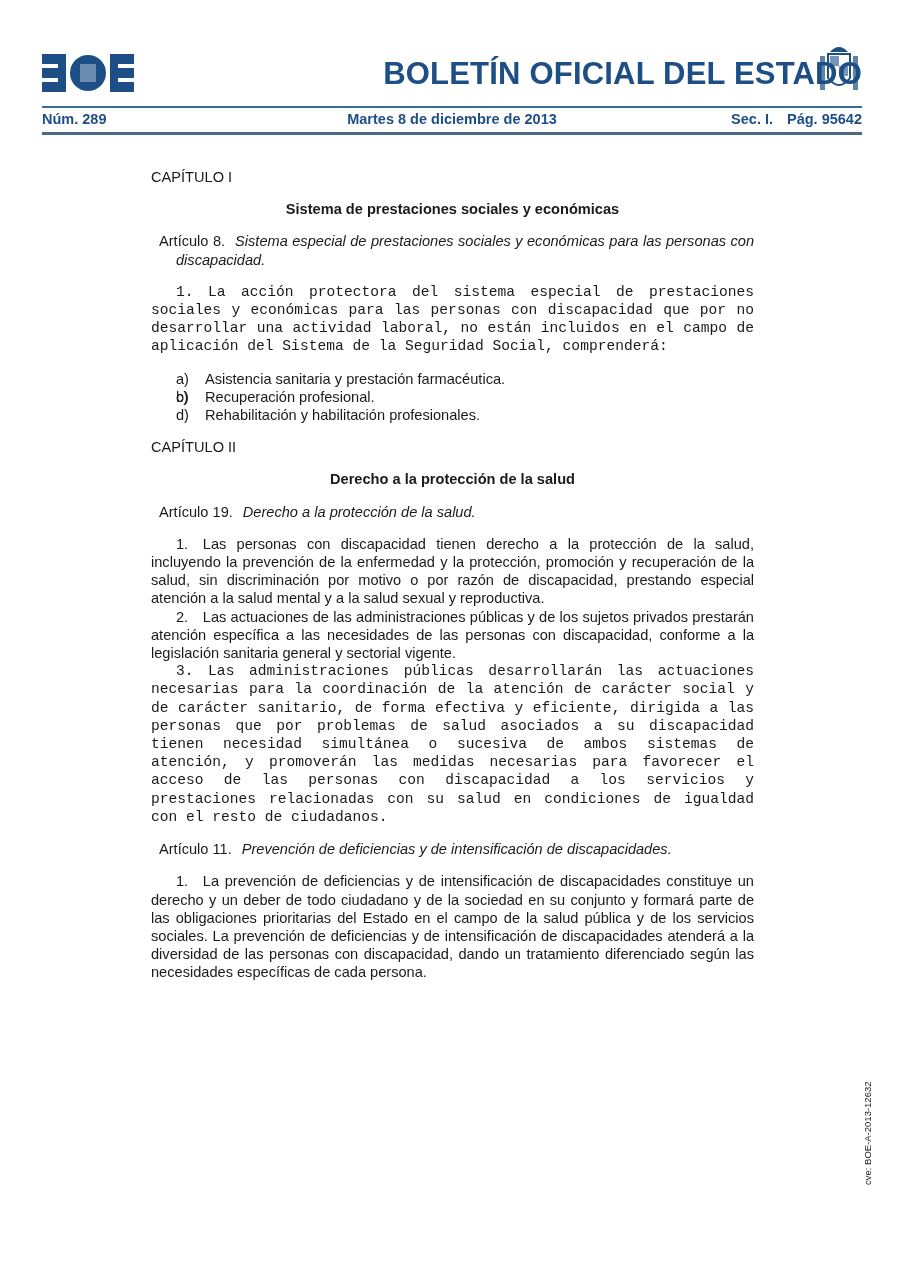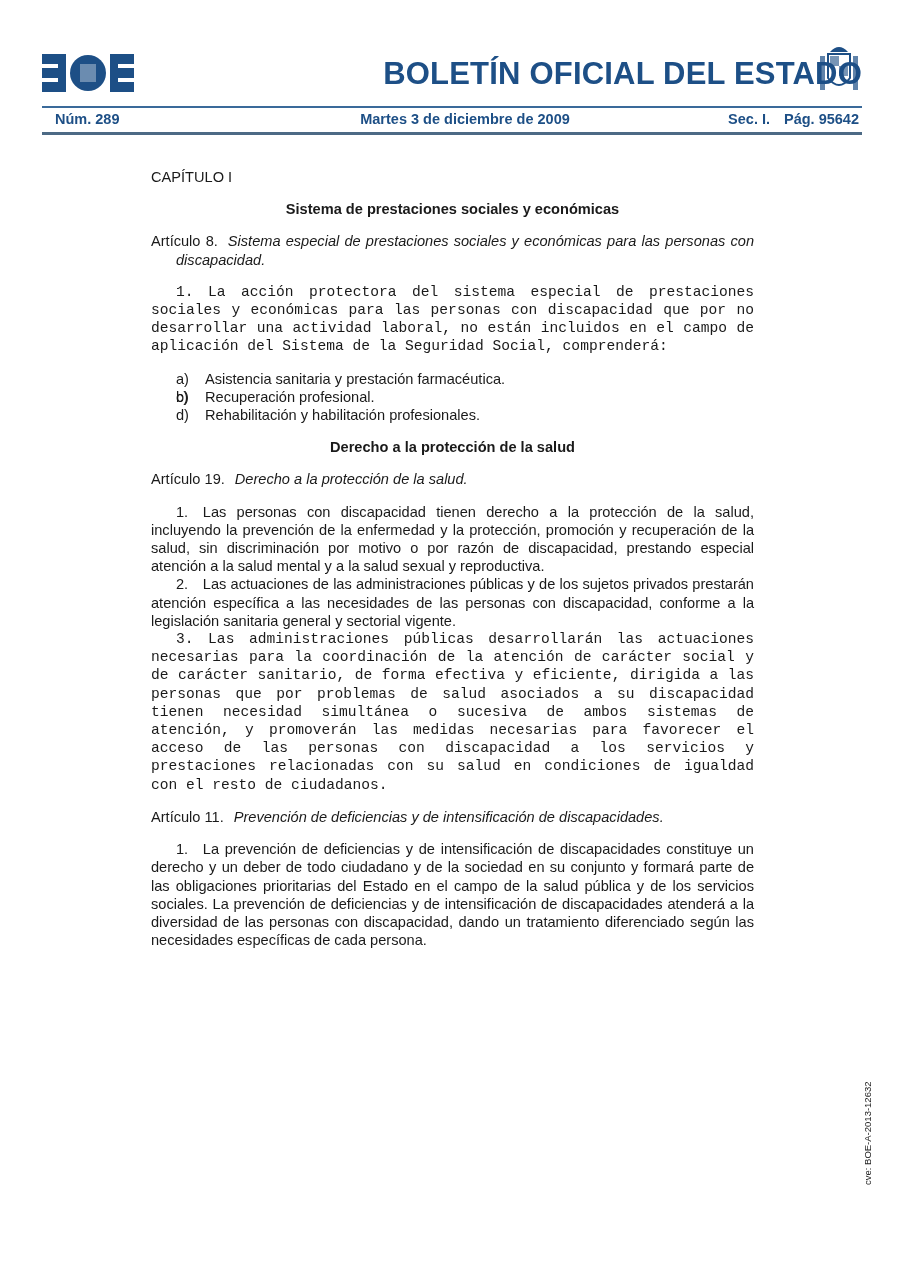--- a/index.html
+++ b/index.html
@@ -5,34 +5,34 @@
     html, body { margin: 0; padding: 0; background: #ffffff; }
     body { width: 906px; height: 1280px; position: relative; overflow: hidden;
       font-family: "Liberation Sans", sans-serif; color: #1a1a1a; }
     .header { position: absolute; left: 42px; top: 42px; width: 820px; }
     .logo { position: absolute; left: 0; top: 12px; width: 92px; height: 38px; }
     .title { position: absolute; left: 0; width: 820px; top: 14px; text-align: right;
       font-weight: bold; font-size: 31px; color: #1d4f86; letter-spacing: 0.2px; }
     .crest { position: absolute; right: 0; top: 0; width: 46px; height: 54px; }
     .rule-top { position: absolute; left: 0; top: 64px; width: 820px; height: 2px; background: #3a6a9a; }
     .meta-row { position: absolute; left: 0; top: 69px; width: 820px; height: 20px;
-      font-weight: bold; font-size: 14.5px; color: #1d4f86; margin-left: 13px; }
+      font-weight: bold; font-size: 14.5px; color: #1d4f86; }
     .meta-left { position: absolute; left: 0; top: 0; }
     .meta-center { position: absolute; left: 0; width: 820px; text-align: center; top: 0; }
-    .meta-right { position: absolute; right: 16px; top: 0; }
+    .meta-right { position: absolute; right: 0; top: 0; }
     .meta-right span + span { margin-left: 14px; }
     .rule-bottom { position: absolute; left: 0; top: 90px; width: 820px; height: 3px; background: #4d6a85; }
 
     .content { position: absolute; left: 151px; top: 168px; width: 603px;
       font-size: 14.6px; line-height: 18.2px; }
     .content p { margin: 0; text-align: justify; }
     .chapter { text-align: center; margin: 0 0 14px 0 !important; }
     .chapter-title { text-align: center !important; font-weight: bold; margin: 0 0 14px 0 !important; }
     .article { margin: 0 0 14px 0 !important; padding-left: 25px; text-indent: -25px; }
-    .article .art-num { font-style: normal; margin-right: 10px; }
+    .article .art-num { font-style: normal; margin-right: 10px; margin-left: 8px; }
     .article .art-title { font-style: italic; }
     .indent { text-indent: 25px; }
     .gap { margin-bottom: 14px !important; font-family: Liberation Mono, monospace; }
     .list { margin: 0 0 14px 0; padding: 0; list-style: none; }
     .list li { position: relative; padding-left: 54px; }
     .list li .mk { position: absolute; left: 25px; }
     .cve { position: absolute; left: 862px; top: 1185px; transform: rotate(-90deg);
       transform-origin: left top; font-size: 9.5px; color: #222; white-space: nowrap; }
   </style>
 </head>
@@ -54,21 +54,21 @@
     <path d="M14 10 Q23 0 32 10 Z" fill="#1d4f86"></path>
     <rect x="4" y="14" width="5" height="34" fill="#1d4f86" opacity="0.7"></rect>
     <rect x="37" y="14" width="5" height="34" fill="#1d4f86" opacity="0.7"></rect>
     <path d="M12 12 H34 V36 Q23 50 12 36 Z" fill="none" stroke="#1d4f86" stroke-width="2"></path>
     <rect x="14" y="14" width="9" height="10" fill="#1d4f86" opacity="0.6"></rect>
     <rect x="23" y="24" width="9" height="10" fill="#1d4f86" opacity="0.6"></rect>
   </svg>
   <div class="rule-top"></div>
   <div class="meta-row">
     <span class="meta-left">Núm. 289</span>
-    <span class="meta-center">Martes 3 de diciembre de 2009</span>
+    <span class="meta-center">Martes 8 de diciembre de 2013</span>
     <span class="meta-right">
       <span>Sec. I.</span><span>Pág. 95642</span>
     </span>
   </div>
   <div class="rule-bottom"></div>
 </div>
 
 <div class="content">
   <p class="chapter">CAPÍTULO I</p>
   <p class="chapter-title">Sistema de prestaciones sociales y económicas</p>
@@ -76,20 +76,21 @@
   <p class="article"><span class="art-num">Artículo 8.</span><span class="art-title">Sistema especial de prestaciones sociales y económicas para las personas con discapacidad.</span></p>
   <p class="indent gap">1. La acción protectora del sistema especial de prestaciones sociales y económicas para las personas con discapacidad que por no desarrollar una actividad laboral, no están incluidos en el campo de aplicación del Sistema de la Seguridad Social, comprenderá:</p>
   <ul class="list">
     <li><span class="mk">a)</span><span>Asistencia sanitaria y prestación farmacéutica.</span></li>
     <li><span class="mk">b)</span></li>
     <li><span class="mk">c)</span><span>Recuperación profesional.</span></li>
     <li><span class="mk">d)</span><span>Rehabilitación y habilitación profesionales.</span></li>
   </ul>
 
 
+  <p class="chapter">CAPÍTULO II</p>
   <p class="chapter-title">Derecho a la protección de la salud</p>
 
   <p class="article"><span class="art-num">Artículo 19.</span><span class="art-title">Derecho a la protección de la salud.</span></p>
   <p class="indent">1. Las personas con discapacidad tienen derecho a la protección de la salud, incluyendo la prevención de la enfermedad y la protección, promoción y recuperación de la salud, sin discriminación por motivo o por razón de discapacidad, prestando especial atención a la salud mental y a la salud sexual y reproductiva.</p>
   <p class="indent">2. Las actuaciones de las administraciones públicas y de los sujetos privados prestarán atención específica a las necesidades de las personas con discapacidad, conforme a la legislación sanitaria general y sectorial vigente.</p>
   <p class="indent gap">3. Las administraciones públicas desarrollarán las actuaciones necesarias para la coordinación de la atención de carácter social y de carácter sanitario, de forma efectiva y eficiente, dirigida a las personas que por problemas de salud asociados a su discapacidad tienen necesidad simultánea o sucesiva de ambos sistemas de atención, y promoverán las medidas necesarias para favorecer el acceso de las personas con discapacidad a los servicios y prestaciones relacionadas con su salud en condiciones de igualdad con el resto de ciudadanos.</p>
 
   <p class="article"><span class="art-num">Artículo 11.</span><span class="art-title">Prevención de deficiencias y de intensificación de discapacidades.</span></p>
   <p class="indent">1. La prevención de deficiencias y de intensificación de discapacidades constituye un derecho y un deber de todo ciudadano y de la sociedad en su conjunto y formará parte de las obligaciones prioritarias del Estado en el campo de la salud pública y de los servicios sociales. La prevención de deficiencias y de intensificación de discapacidades atenderá a la diversidad de las personas con discapacidad, dando un tratamiento diferenciado según las necesidades específicas de cada persona.</p>
 </div>

